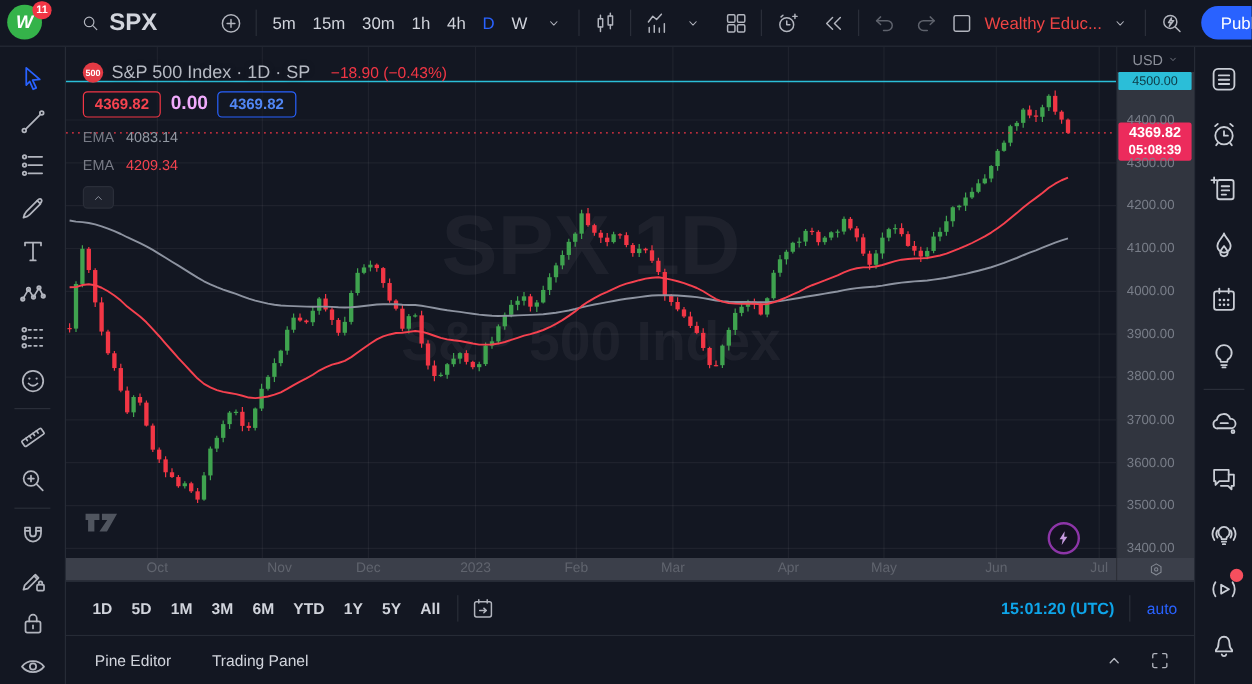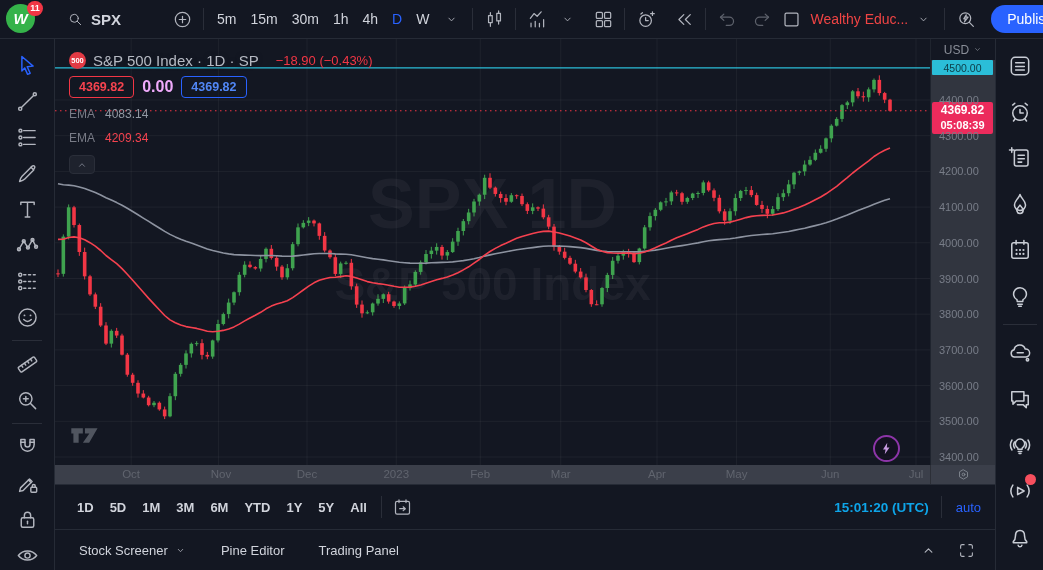--- a/index.html
+++ b/index.html
@@ -11,21 +11,21 @@
   
   #topbar{position:absolute;left:0;top:0;width:1043px;height:39px;display:flex;align-items:center;border-bottom:1px solid #262b36;background:#131722;padding:0 6px 0 4px;z-index:30;}
   .ibtn{height:30px;min-width:30px;border-radius:5px;display:flex;align-items:center;justify-content:center;color:#b2b5be;}
   .ibtn svg{width:21px;height:21px;}
   .ibtn.small svg{width:15px;height:15px;}
   .ibtn.dim{color:#5e626c;}
   .vsep{width:1px;height:22px;background:#2a2e39;margin:0 6px;flex:0 0 auto;}
   #logo{width:31px;height:31px;position:relative;margin-left:2px;flex:0 0 auto;}
   #logo .circ{width:29px;height:29px;border-radius:50%;background:#35b34a;color:#fff;font-weight:bold;font-style:italic;font-size:15px;display:flex;align-items:center;justify-content:center;}
   #logo .badge{position:absolute;top:-3px;right:-6px;min-width:16px;height:15px;border-radius:8px;background:#f23645;color:#fff;font-size:9px;font-weight:bold;display:flex;align-items:center;justify-content:center;padding:0 3px;}
-  #symsearch{display:flex;align-items:center;gap:7px;margin-left:24px;color:#d1d4dc;font-weight:bold;font-size:15px;height:30px;padding:0 6px;border-radius:5px;}
+  #symsearch{display:flex;align-items:center;gap:7px;margin-left:24px;color:#d1d4dc;font-weight:bold;font-size:20px;height:30px;padding:0 6px;border-radius:5px;}
   #symsearch svg{width:17px;height:17px;color:#b2b5be;}
   #tfgroup{display:flex;align-items:center;}
   .tf{padding:4px 7px;border-radius:5px;color:#d1d4dc;font-size:14px;}
   .tf.active{color:#2962ff;}
   #layoutname{color:#ef4444;font-size:14px;margin-left:4px;white-space:nowrap;}
   #publish{margin-left:10px;margin-right:4px;background:#2962ff;color:#fff;font-size:14px;height:28px;padding:0 16px;border-radius:15px;display:flex;align-items:center;font-weight:normal;}
 
   
   #leftbar{position:absolute;left:0;top:39px;width:55px;height:531px;border-right:1px solid #262b36;background:#131722;padding-top:8px;z-index:20;}
   .tool{width:55px;height:36px;display:flex;align-items:center;justify-content:center;color:#b2b5be;}
@@ -860,21 +860,21 @@
   </div>
 
 <div id="timeaxis" data-interactable="true">
   <div id="axgear" data-interactable="true">
       <svg viewBox="0 0 24 24" fill="none" stroke="currentColor" stroke-width="1.4" stroke-linecap="round" stroke-linejoin="round">
         <path d="M12 4.6l6.4 3.7v7.4L12 19.4l-6.4-3.7V8.3z"></path>
         <circle cx="12" cy="12" r="2.2"></circle>
       </svg>
     </div>
 <div class="ttick" data-interactable="false" style="left: 76.125px;">Oct</div>
-    <div class="ttick" data-interactable="false" style="left: 166px;">Nov</div>
+    <div class="ttick" data-interactable="false" style="left: 178px;">Nov</div>
     <div class="ttick" data-interactable="false" style="left: 252px;">Dec</div>
     <div class="ttick" data-interactable="false" style="left: 341.25px;">2023</div>
     <div class="ttick" data-interactable="false" style="left: 425.25px;">Feb</div>
     <div class="ttick" data-interactable="false" style="left: 505.75px;">Mar</div>
     <div class="ttick" data-interactable="false" style="left: 602px;">Apr</div>
     <div class="ttick" data-interactable="false" style="left: 681.625px;">May</div>
     <div class="ttick" data-interactable="false" style="left: 775.25px;">Jun</div>
     <div class="ttick" data-interactable="false" style="left: 861px;">Jul</div>
   </div>
 
@@ -900,28 +900,20 @@
     </div>
   <div class="spacer"></div>
   <div id="clocklbl" data-interactable="true">15:01:20 (UTC)</div>
   <div class="vsep" style="margin:0 12px;" data-interactable="false"></div>
   <div id="autolbl" data-interactable="true" style="color: rgb(41, 98, 255);">auto</div>
 </div>
 
 <div id="bottompanel" data-interactable="false">
   <div id="btabs" style="display:flex;align-items:center;gap:14px;" data-interactable="false">
       <div class="btab" data-interactable="true">
-        <span data-interactable="false">Stock Screener</span>
-        <span data-interactable="false">
-          <svg viewBox="0 0 24 24" fill="none" stroke="currentColor" stroke-width="1.4" stroke-linecap="round" stroke-linejoin="round">
-            <path d="M7.8 9.8l4.2 4.4 4.2-4.4"></path>
-          </svg>
-        </span>
-      </div>
-      <div class="btab" data-interactable="true">
         <span data-interactable="false">Pine Editor</span>
       </div>
       <div class="btab" data-interactable="true">
         <span data-interactable="false">Trading Panel</span>
       </div>
     </div>
   <div class="spacer"></div>
   <div class="ibtn" data-interactable="true">
       <svg viewBox="0 0 24 24" fill="none" stroke="currentColor" stroke-width="1.4" stroke-linecap="round" stroke-linejoin="round">
         <path d="M7.8 14.2L12 9.8l4.2 4.4"></path>

